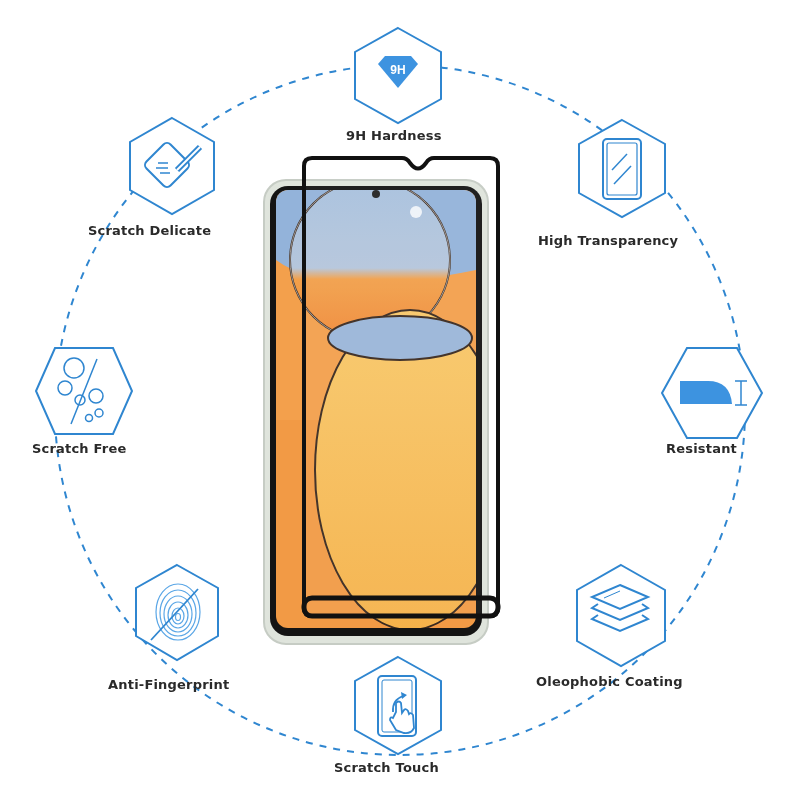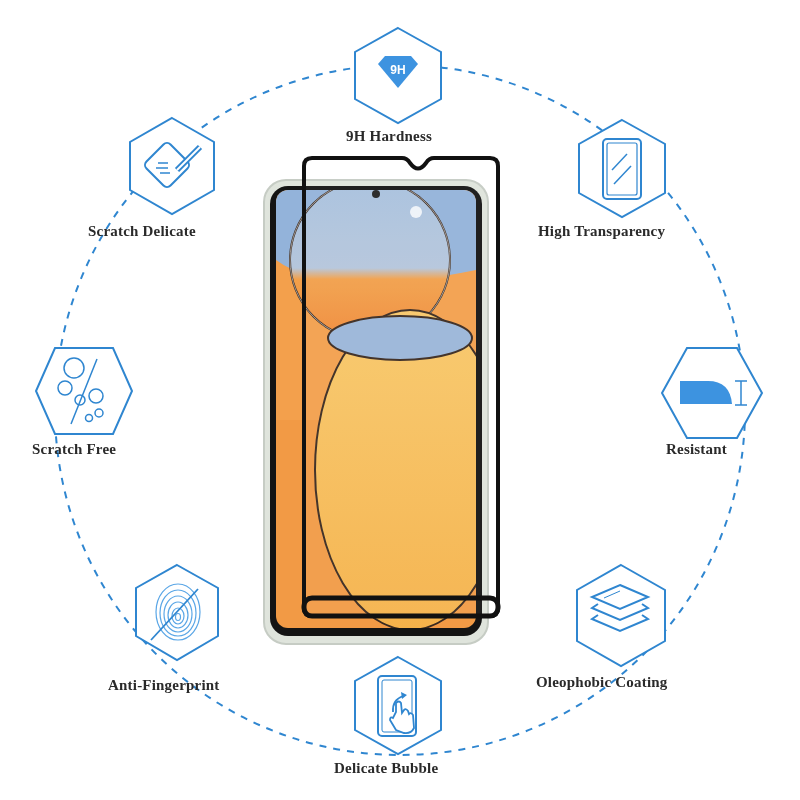--- a/index.html
+++ b/index.html
@@ -1,20 +1,20 @@
 <!DOCTYPE html>
 <html><head>
 <meta charset="utf-8">
 <style>
   html, body { margin:0; padding:0; background:#ffffff; }
   body { width:800px; height:800px; position:relative; overflow:hidden; font-family:"DejaVu Sans", sans-serif; }
   .stage { position:absolute; left:0; top:0; width:800px; height:800px; }
   svg.bg { position:absolute; left:0; top:0; }
   .feature { position:absolute; }
-  .label { position:absolute; font-weight:bold; font-size:15px; color:#2a2a2a; white-space:nowrap; letter-spacing:0.2px;font-family:Liberation Serif, serif; }
+  .label { position:absolute; font-weight:bold; font-size:13px; color:#2a2a2a; white-space:nowrap; letter-spacing:0.2px; }
 </style>
 </head>
 <body>
 
 <div class="stage">
 
   <svg class="bg" width="800" height="800" viewBox="0 0 800 800">
     <circle cx="400" cy="410" r="345" fill="none" stroke="#2f86d0" stroke-width="2" stroke-dasharray="7 7"></circle>
   </svg>
 
@@ -78,21 +78,21 @@
   </div>
 
   <div class="feature">
     <svg class="bg" width="800" height="800" viewBox="0 0 800 800">
       <polygon points="622,120 665,144 665,193 622,217 579,193 579,144" fill="#fff" stroke="#2f86d0" stroke-width="2"></polygon>
       <rect x="603" y="139" width="38" height="60" rx="4" fill="none" stroke="#2f86d0" stroke-width="2"></rect>
       <rect x="607" y="143" width="30" height="52" rx="2" fill="none" stroke="#2f86d0" stroke-width="1.2"></rect>
       <line x1="612" y1="170" x2="627" y2="154" stroke="#2f86d0" stroke-width="1.5"></line>
       <line x1="614" y1="184" x2="631" y2="166" stroke="#2f86d0" stroke-width="1.5"></line>
     </svg>
-    <span class="label" style="left:538px;top:223px;">High Transparency</span>
+    <span class="label" style="left:538px;top:233px;">High Transparency</span>
   </div>
 
   <div class="feature">
     <svg class="bg" width="800" height="800" viewBox="0 0 800 800">
       <polygon points="83,348 117,348 134,391 117,434 53,434 36,391 53,348" fill="none"></polygon>
       <polygon points="55,348 113,348 132,391 113,434 55,434 36,391" fill="#fff" stroke="#2f86d0" stroke-width="2"></polygon>
       <circle cx="74" cy="368" r="10" fill="none" stroke="#2f86d0" stroke-width="1.5"></circle>
       <circle cx="65" cy="388" r="7" fill="none" stroke="#2f86d0" stroke-width="1.5"></circle>
       <circle cx="80" cy="400" r="5" fill="none" stroke="#2f86d0" stroke-width="1.5"></circle>
       <circle cx="96" cy="396" r="7" fill="none" stroke="#2f86d0" stroke-width="1.5"></circle>
@@ -145,16 +145,16 @@
 
   <div class="feature">
     <svg class="bg" width="800" height="800" viewBox="0 0 800 800">
       <polygon points="398,657 441,681 441,730 398,754 355,730 355,681" fill="#fff" stroke="#2f86d0" stroke-width="2"></polygon>
       <rect x="378" y="676" width="38" height="60" rx="4" fill="none" stroke="#2f86d0" stroke-width="2"></rect>
       <rect x="382" y="680" width="30" height="52" rx="2" fill="none" stroke="#2f86d0" stroke-width="1"></rect>
       <path d="M393 712 Q392 700 403 696" fill="none" stroke="#2f86d0" stroke-width="1.8"></path>
       <polygon points="401,692 407,695 402,699" fill="#2f86d0"></polygon>
       <path d="M396 712 L396 703 Q399 700 401 703 L402 713 L404 710 Q406 708 408 711 L409 714 Q411 712 413 715 L414 728 Q411 734 404 733 L396 730 L390 720 Q390 716 393 718 Z" fill="#fff" stroke="#2f86d0" stroke-width="1.8"></path>
     </svg>
-    <span class="label" style="left:334px;top:760px;">Delicate Bubble</span>
+    <span class="label" style="left:334px;top:760px;">Scratch Touch</span>
   </div>
 
 </div>
 
 </body></html>

